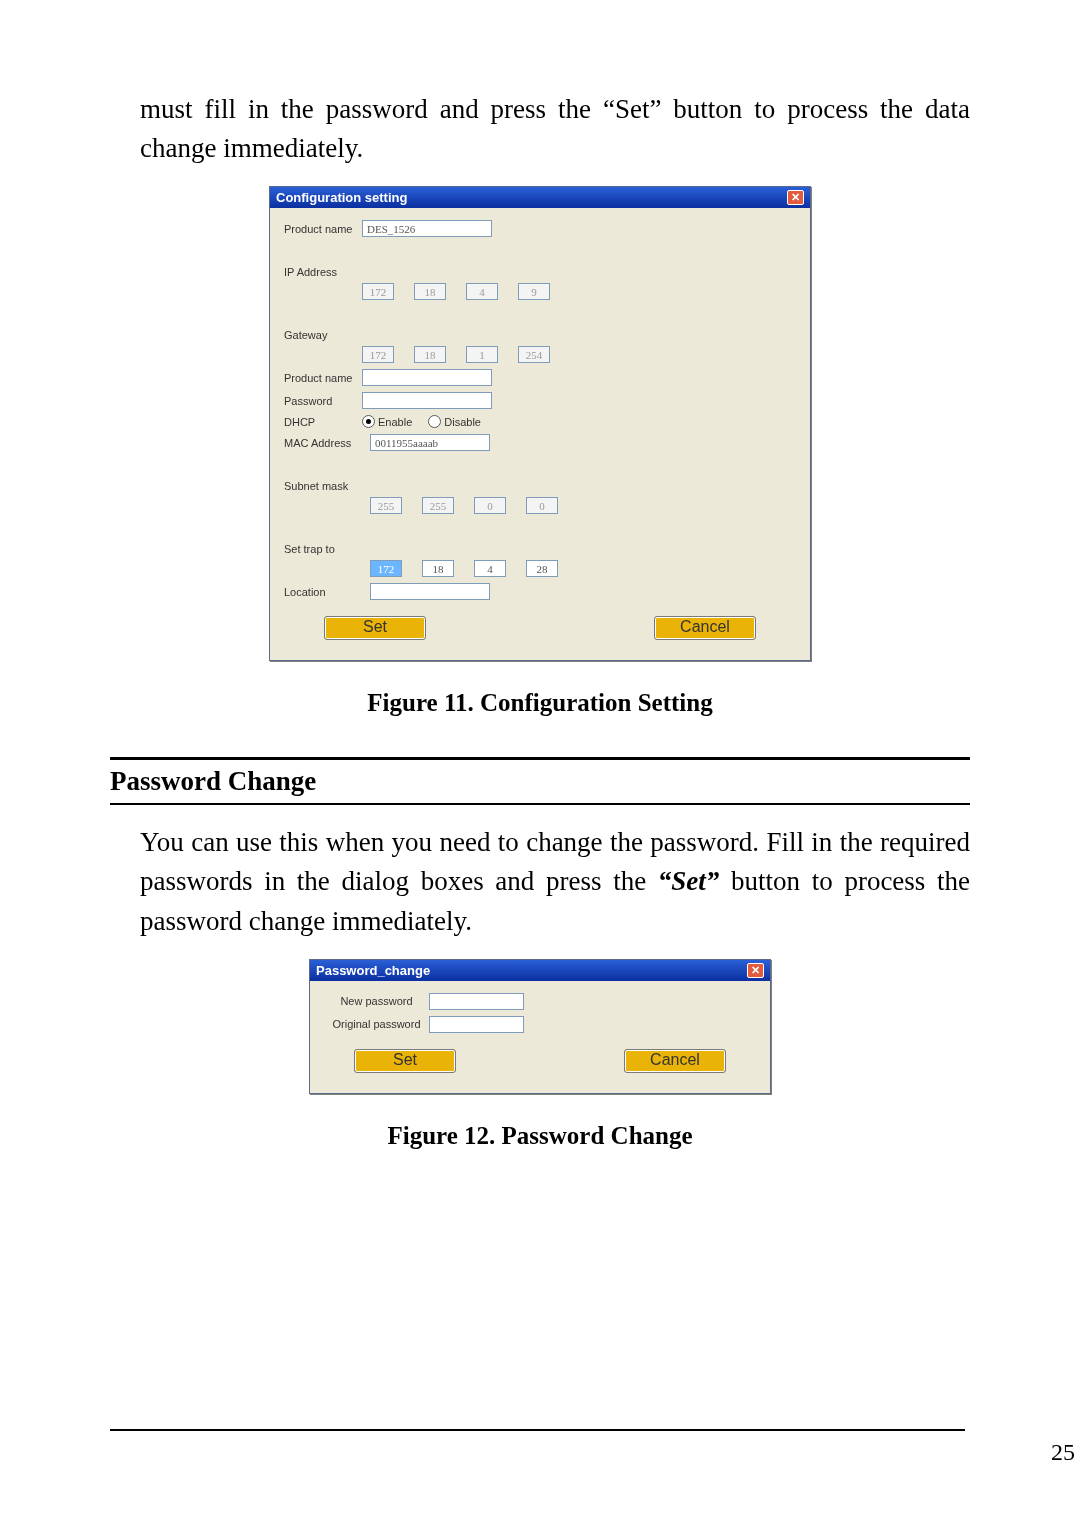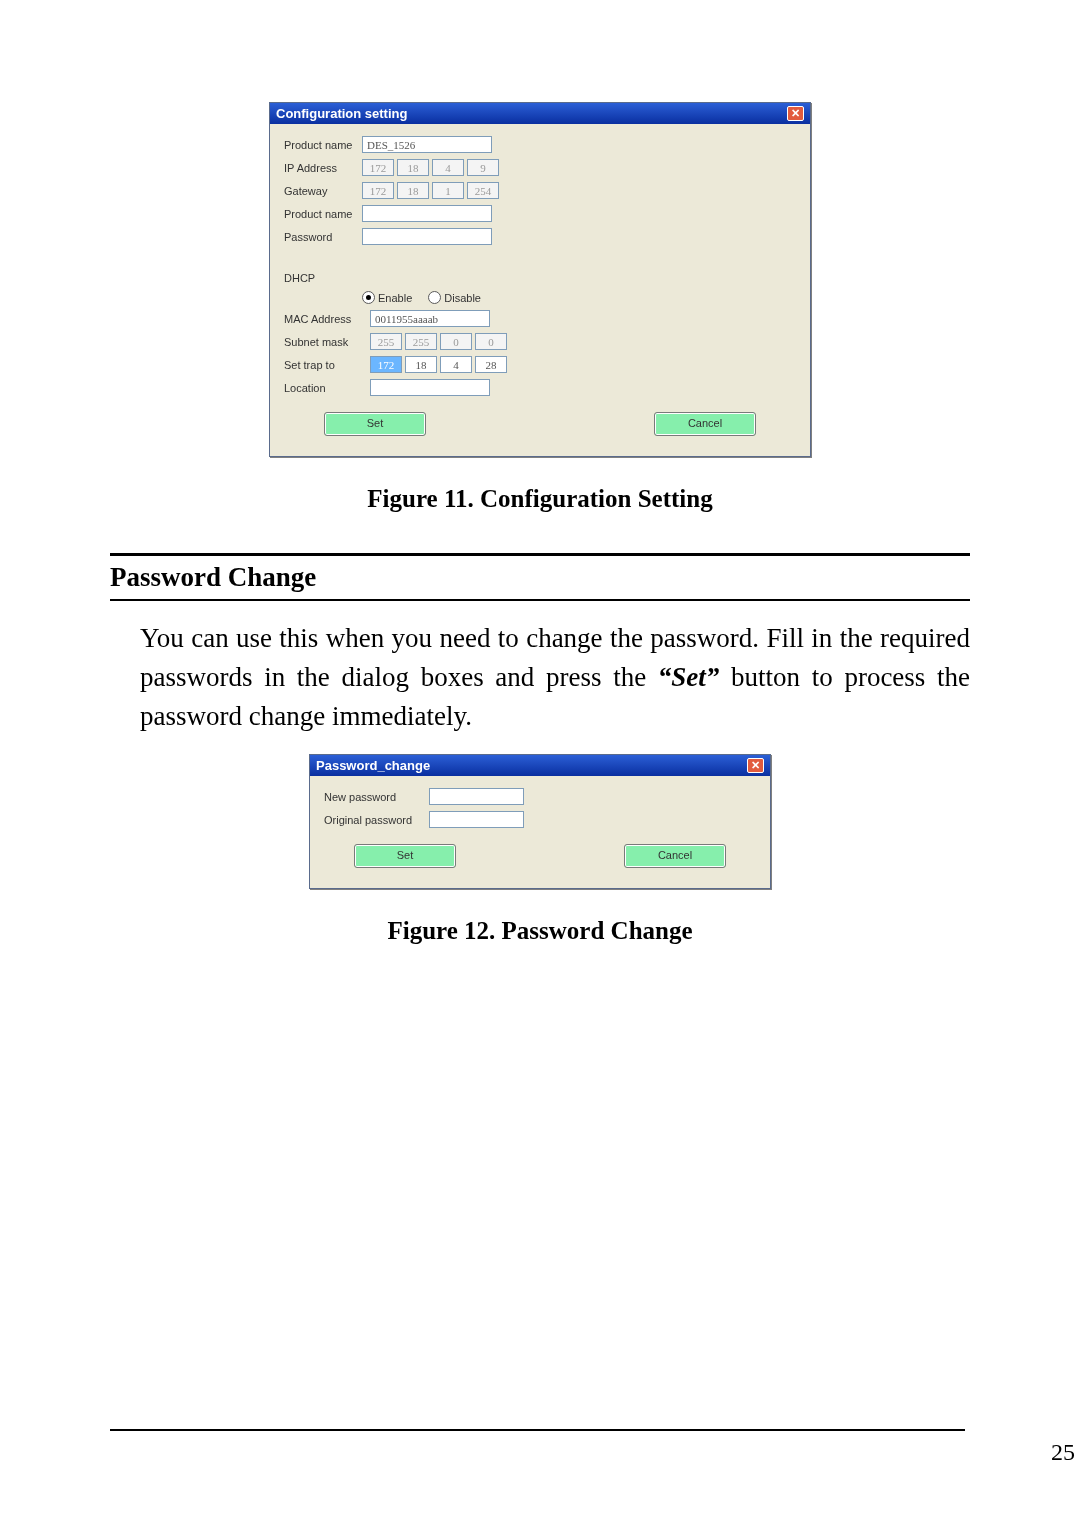--- a/index.html
+++ b/index.html
@@ -107,21 +107,22 @@
     color: #555;
     box-sizing: border-box;
     display: inline-block;
   }
   .text-input.disabled {
     color: #9a9a9a;
     background: #f4f4f4;
   }
   .ip-group {
     display: flex;
-    gap: 3px;
+    gap: 20px;
+    margin-top: 40px;
   }
   .ip-octet {
     width: 32px;
     text-align: center;
   }
   .ip-octet.highlight {
     background: #6bb6ff;
     color: #fff;
   }
   .two-col {
@@ -132,21 +133,20 @@
     flex: 1 1 50%;
   }
   .two-col .col.right .field-label {
     width: 86px;
     flex: 0 0 86px;
   }
   .radio-group {
     display: flex;
     gap: 16px;
     align-items: flex-end;
-    margin-top: 40px;
   }
   .radio-item {
     display: flex;
     align-items: center;
     gap: 3px;
   }
   .radio-dot {
     width: 11px;
     height: 11px;
     border: 1px solid #5a5a5a;
@@ -166,35 +166,36 @@
   .button-row {
     display: flex;
     justify-content: space-between;
     padding: 10px 40px 14px 40px;
   }
   .win-button {
     min-width: 100px;
     height: 22px;
     line-height: 20px;
     text-align: center;
-    background: #86efac;
+    background: #eab308;
     border: 1px solid #7a7a7a;
     border-radius: 3px;
     font-family: Tahoma, Arial, sans-serif;
-    font-size: 11px;
+    font-size: 16px;
     cursor: pointer;
     box-shadow: inset 0 0 0 1px #fff;
   }
   
   .dialog.pw {
     width: 460px;
   }
   .dialog.pw .field-label {
     width: 105px;
     flex: 0 0 105px;
+    text-align: center;
   }
   .dialog.pw .two-col .col.right .field-label {
     width: 105px;
     flex: 0 0 105px;
   }
   .dialog.pw .button-row {
     padding: 10px 30px 14px 30px;
   }
   .indent {
     padding-left: 30px;
@@ -214,20 +215,21 @@
   .footer .pagenum {
     font-family: "Times New Roman", Times, serif;
     font-size: 24px;
   }
 </style>
 </head>
 <body>
 
 <div class="page">
 
+  <p class="body-text indent">must fill in the password and press the “Set” button to process the data change immediately.</p>
 
   <div class="dialog">
     <div class="titlebar">
       <span>Configuration setting</span>
       <span class="close-x">✕</span>
     </div>
     <div class="body">
       <div class="two-col">
         <div class="col">
           <div class="field-row">

